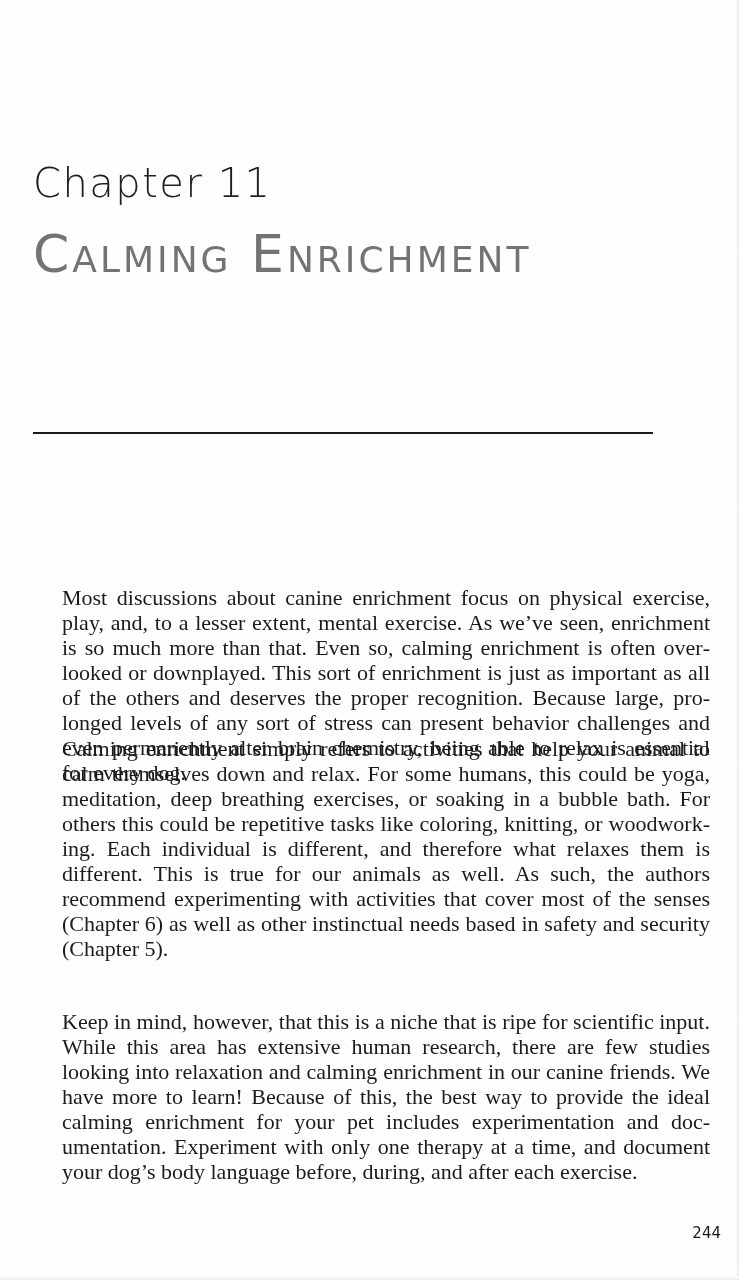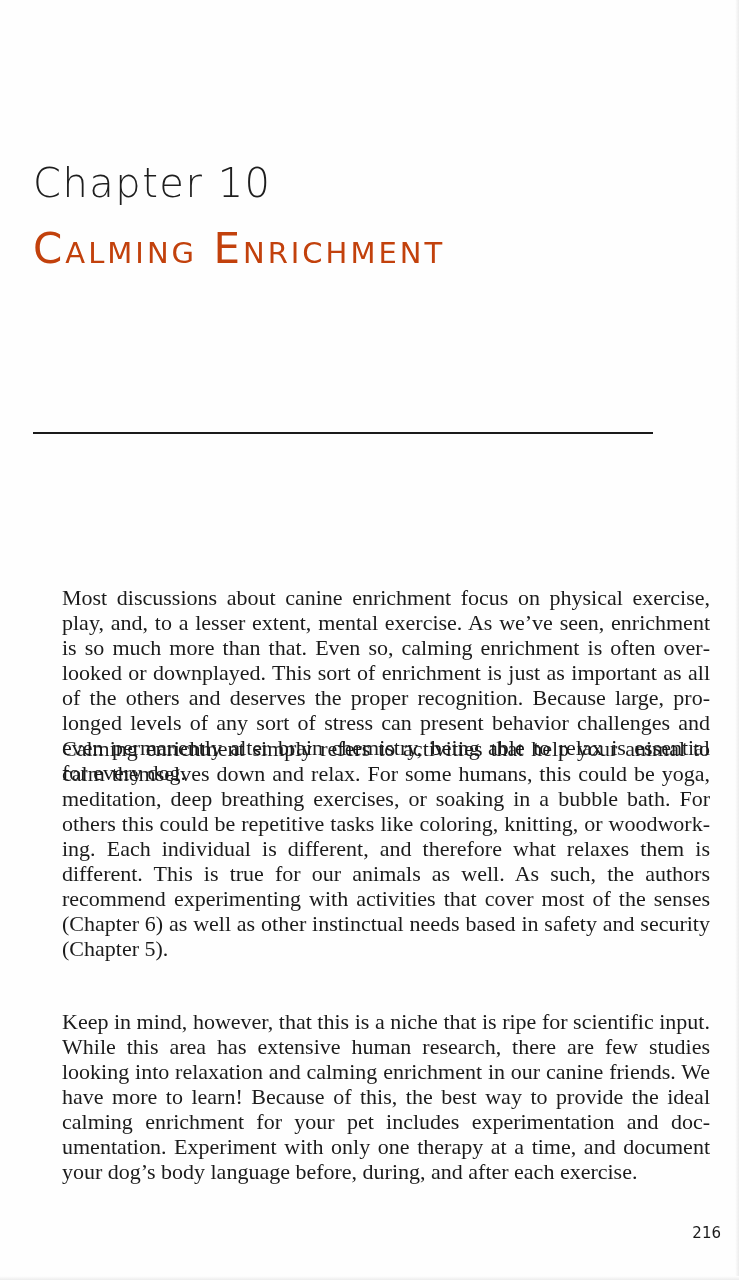--- a/index.html
+++ b/index.html
@@ -36,24 +36,24 @@
       font-weight: 300;
       font-size: 40px;
       letter-spacing: 1.5px;
       color: #1e1e1e;
       line-height: 1;
     }
     .chapter-title {
       position: absolute;
       left: 33px; top: 228px;
       font-family: "DejaVu Sans", sans-serif;
-      font-size: 42px;
+      font-size: 52px;
       font-variant: small-caps;
       letter-spacing: 3px;
-      color: #c2410c;
+      color: #737373;
       line-height: 1;
       white-space: nowrap;
     }
     .rule {
       position: absolute;
       left: 33px; top: 432px;
       width: 620px; height: 2px;
       background: #1a1a1a;
     }
     .body-text {
@@ -89,25 +89,25 @@
       width: 739px; height: 4px;
       background: linear-gradient(to bottom, #ffffff, #ededed);
     }
   </style>
 </head>
 <body>
 
 <div class="page">
   <div class="bleed-header"></div>
 
-  <div class="chapter-label">Chapter 10</div>
+  <div class="chapter-label">Chapter 11</div>
   <div class="chapter-title">Calming Enrichment</div>
   <div class="rule"></div>
 
   <p class="body-text p1">Most discussions about canine enrichment focus on physical exercise, play, and, to a lesser extent, mental exercise. As we’ve seen, enrichment is so much more than that. Even so, calming enrichment is often over­looked or downplayed. This sort of enrichment is just as important as all of the others and deserves the proper recognition. Because large, pro­longed levels of any sort of stress can present behavior challenges and even permanently alter brain chemistry, being able to relax is essential for every dog.</p>
   <p class="body-text p2">Calming enrichment simply refers to activities that help your animal to calm themselves down and relax. For some humans, this could be yoga, meditation, deep breathing exercises, or soaking in a bubble bath. For others this could be repetitive tasks like coloring, knitting, or woodwork­ing. Each individual is different, and therefore what relaxes them is differ­ent. This is true for our animals as well. As such, the authors recommend experimenting with activities that cover most of the senses (Chapter 6) as well as other instinctual needs based in safety and security (Chapter 5).</p>
   <p class="body-text p3">Keep in mind, however, that this is a niche that is ripe for scientific in­put. While this area has extensive human research, there are few studies looking into relaxation and calming enrichment in our canine friends. We have more to learn! Because of this, the best way to provide the ide­al calming enrichment for your pet includes experimentation and doc­umentation. Experiment with only one therapy at a time, and docu­ment your dog’s body language before, during, and after each exercise.</p>
 
-  <div class="page-number">216</div>
+  <div class="page-number">244</div>
 
   <div class="edge-shadow"></div>
   <div class="bottom-edge"></div>
 </div>
 
 </body></html>

